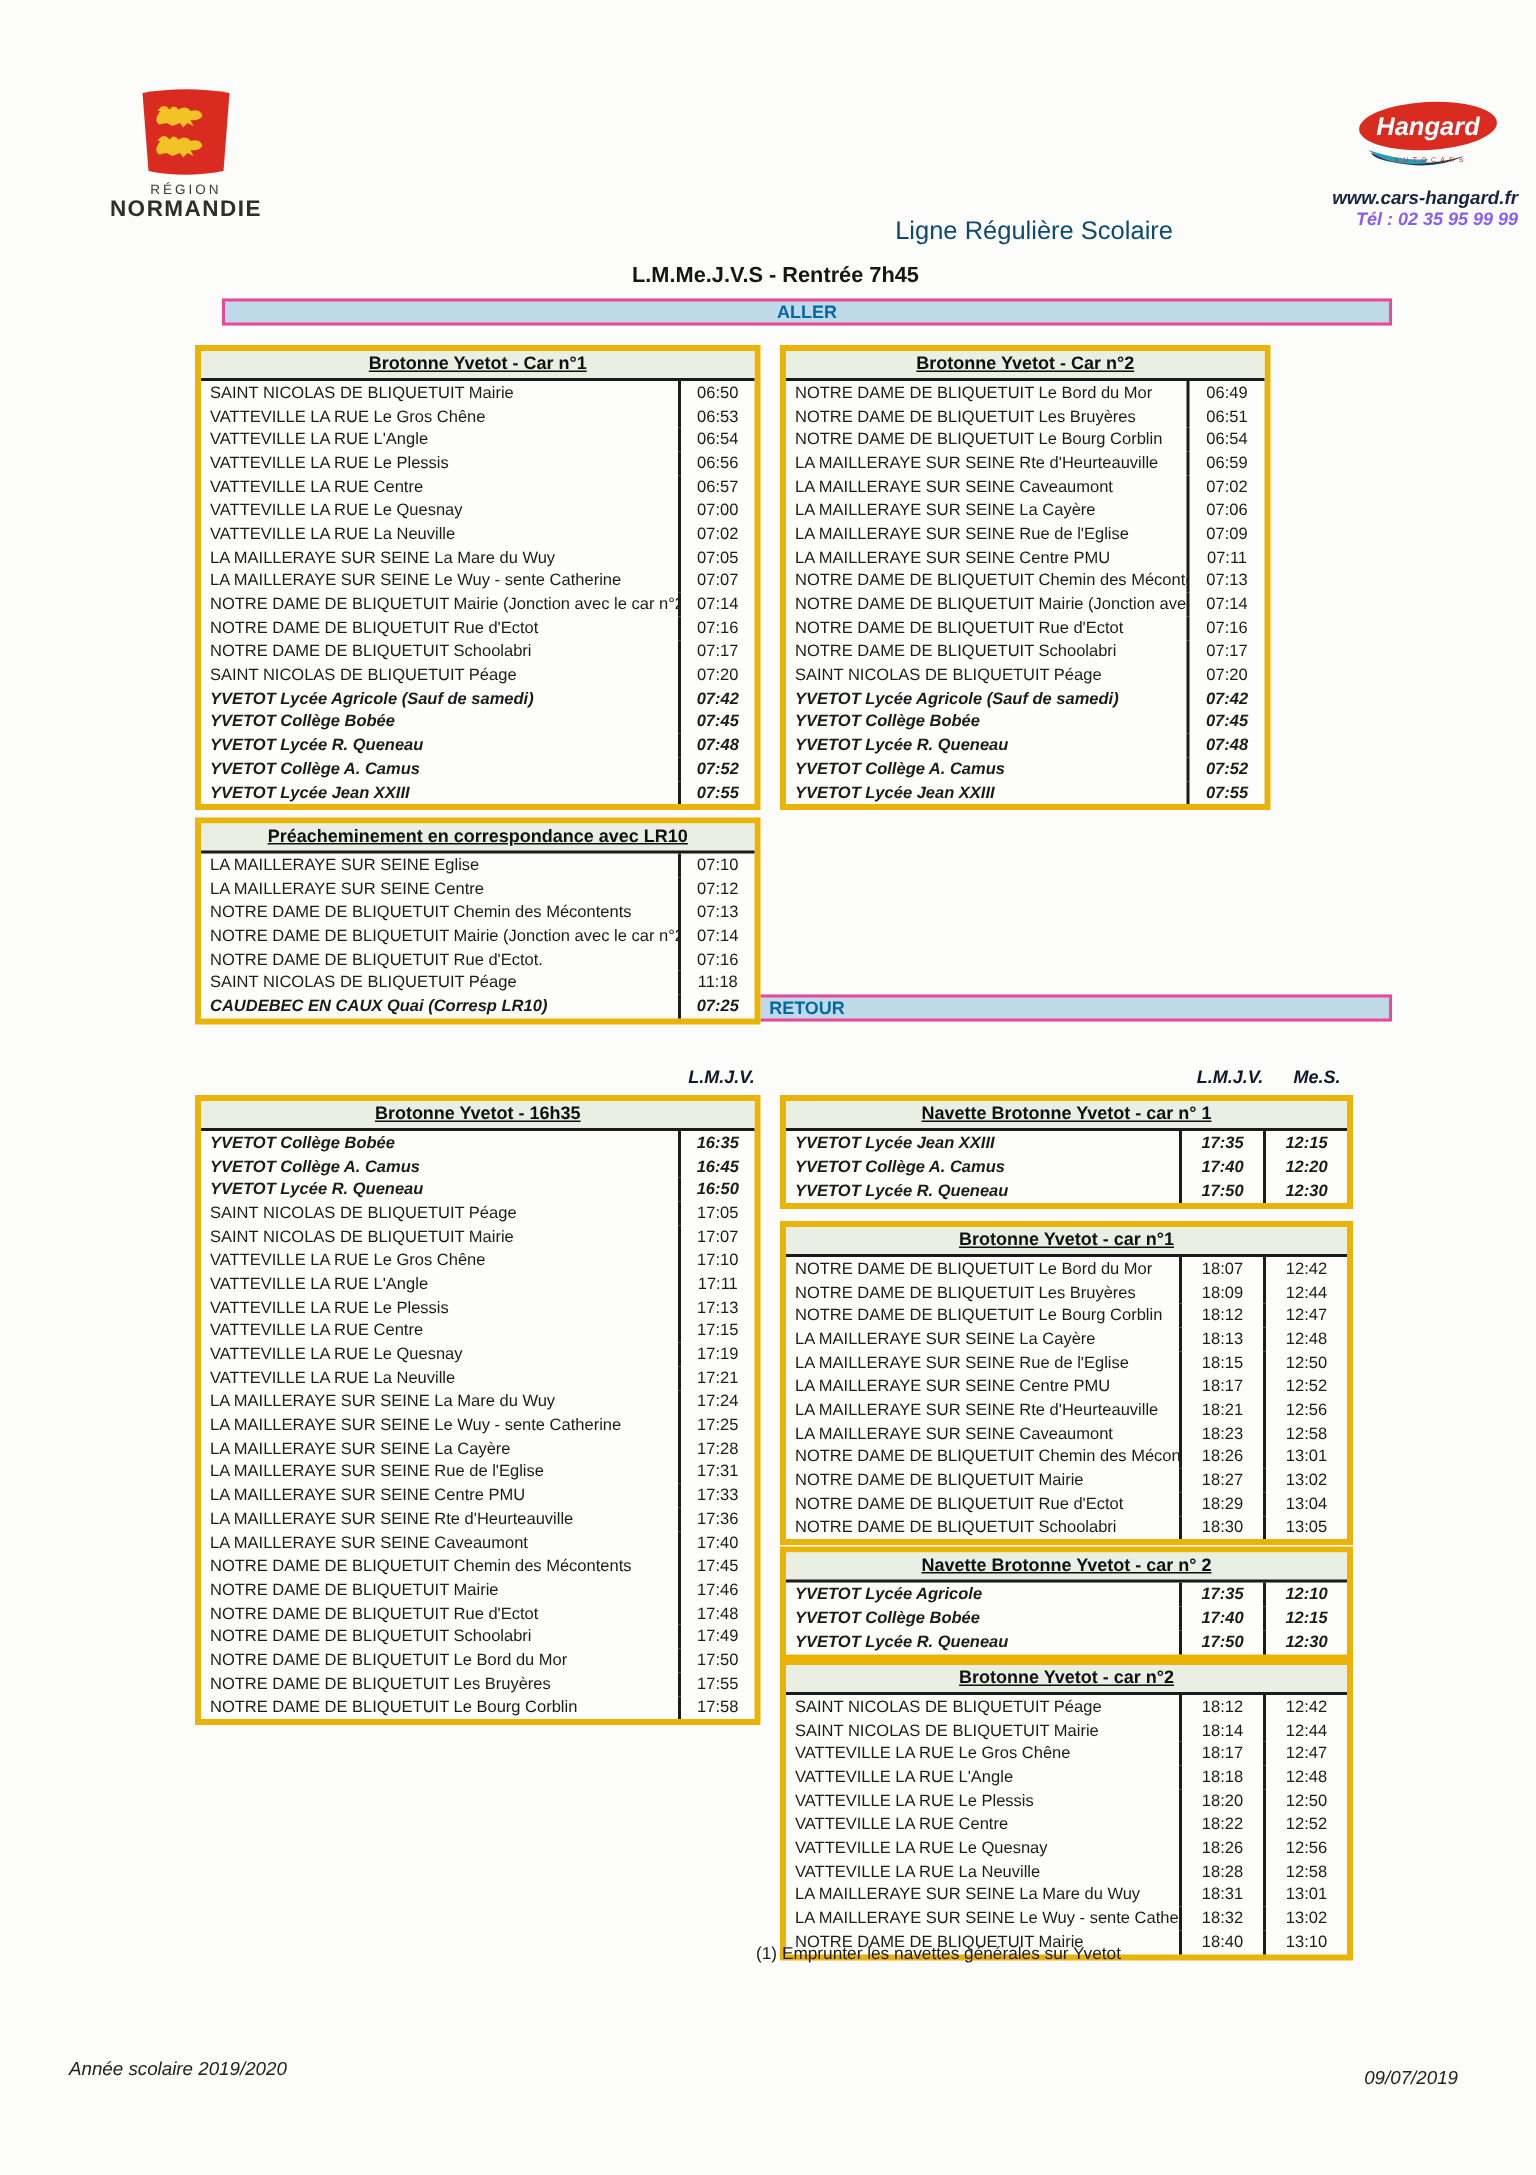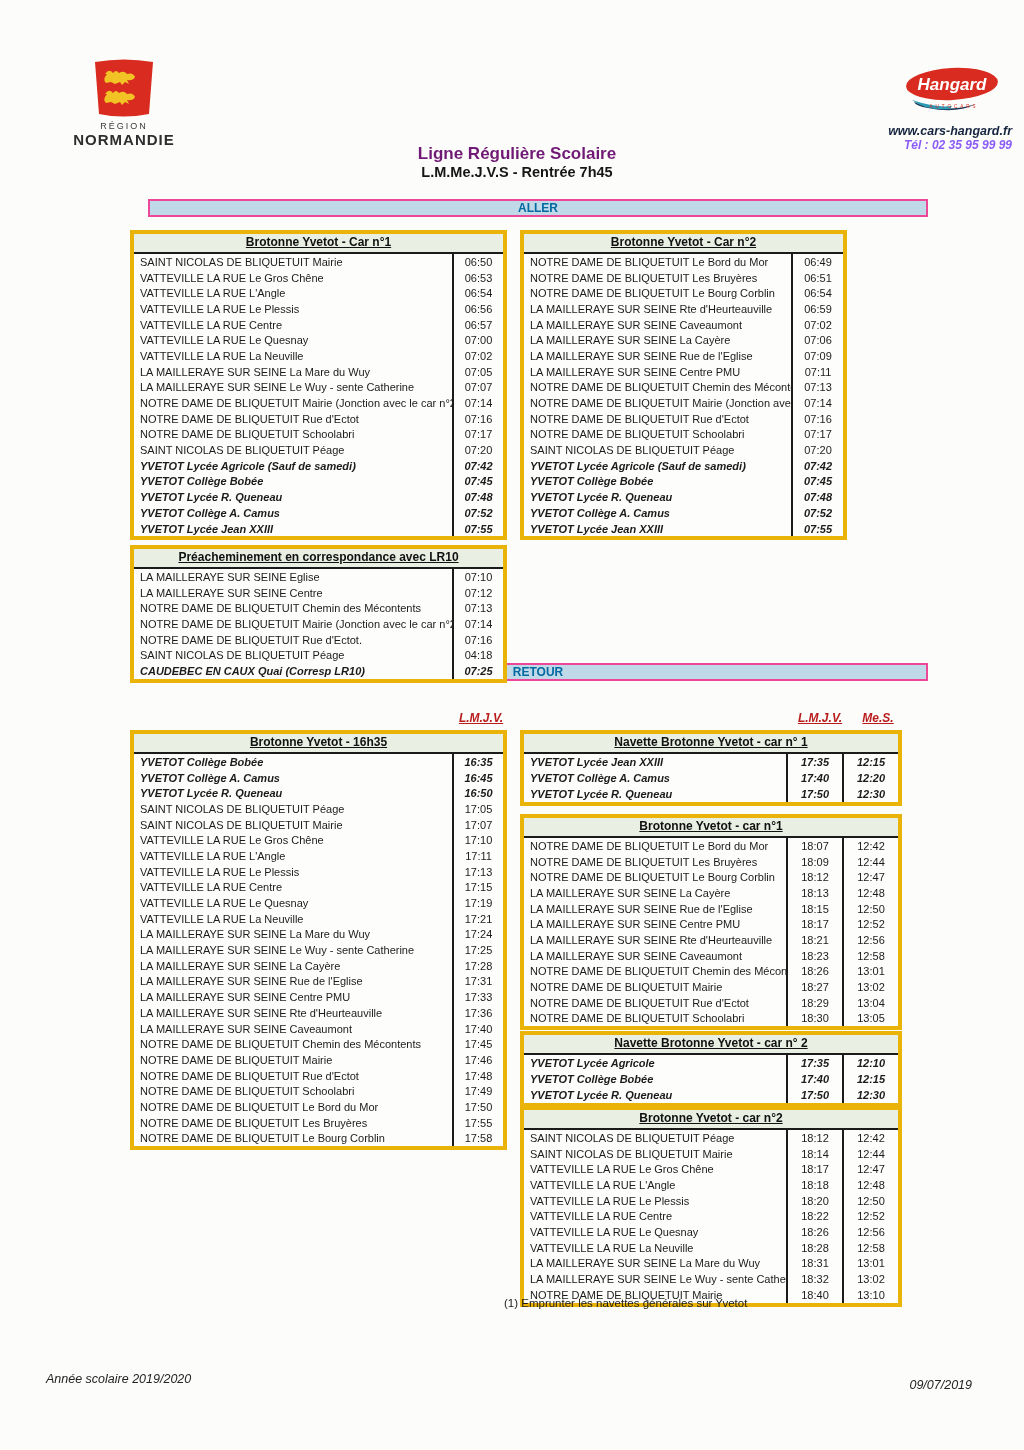--- a/index.html
+++ b/index.html
@@ -15,35 +15,35 @@
   .norm-logo{left:64px;top:58px;width:120px;text-align:center;}
   .norm-flag{margin:0 auto;display:block;}
   .norm-region{font-size:9px;letter-spacing:2px;color:#3a3a3a;margin-top:1px;}
   .norm-name{font-size:15px;font-weight:bold;letter-spacing:1px;color:#2e2e2e;}
 
   .hangard{left:862px;top:64px;width:150px;text-align:right;}
   .hangard-web{font-size:12.5px;font-weight:bold;font-style:italic;color:#16253f;margin-top:2px;}
   .hangard-tel{font-size:12px;font-weight:bold;font-style:italic;color:#8b5cf6;}
 
   .title-block{left:252px;top:144px;width:530px;text-align:center;}
-  .title{font-size:17px;font-weight:bold;color:#701a75;}
-  .subtitle{font-size:14.5px;font-weight:bold;color:#151515;margin-top:0;}
+  .title{font-size:17px;font-weight:normal;color:#0c4a6e;text-align:right;}
+  .subtitle{font-size:14.5px;font-weight:bold;color:#151515;margin-top:12px;}
 
   
   .section-bar{
     left:128px;width:776px;height:14px;
     background:#bfd9e9;border:2px solid #ec4899;
     display:flex;align-items:center;justify-content:center;
     font-size:12px;font-weight:bold;color:#0369a1;margin-left:20px;
   }
   .bar-aller{top:199px;}
   .bar-retour{top:663px;}
 
   
-  .daylabel{font-size:12px;font-weight:bold;font-style:italic;text-decoration:underline;color:#b91c1c;text-align:center;}
+  .daylabel{font-size:12px;font-weight:bold;font-style:italic;color:#0f172a;text-align:center;}
 
   
   .ttable{
     position:absolute;background:#fdfdfc;
     border:4px solid #eab308;box-sizing:border-box;
   }
   .thead{
     height:18px;line-height:17px;background:#e9efe2;
     border-bottom:2px solid #1b1b1b;
     text-align:center;font-size:12px;font-weight:bold;
@@ -283,21 +283,21 @@
       <div class="trow">
         <div class="cell stop">NOTRE DAME DE BLIQUETUIT Mairie (Jonction avec le car n°2)</div>
         <div class="cell time">07:14</div>
       </div>
       <div class="trow">
         <div class="cell stop">NOTRE DAME DE BLIQUETUIT Rue d'Ectot.</div>
         <div class="cell time">07:16</div>
       </div>
       <div class="trow">
         <div class="cell stop">SAINT NICOLAS DE BLIQUETUIT Péage</div>
-        <div class="cell time">04:18</div>
+        <div class="cell time">11:18</div>
       </div>
       <div class="trow em">
         <div class="cell stop">CAUDEBEC EN CAUX Quai (Corresp LR10)</div>
         <div class="cell time">07:25</div>
       </div>
     </div>
 </div>
 
 <div class="abs daylabel" style="left:452px;top:711px;width:58px;">L.M.J.V.</div>
 <div class="abs daylabel" style="left:792px;top:711px;width:56px;">L.M.J.V.</div>

